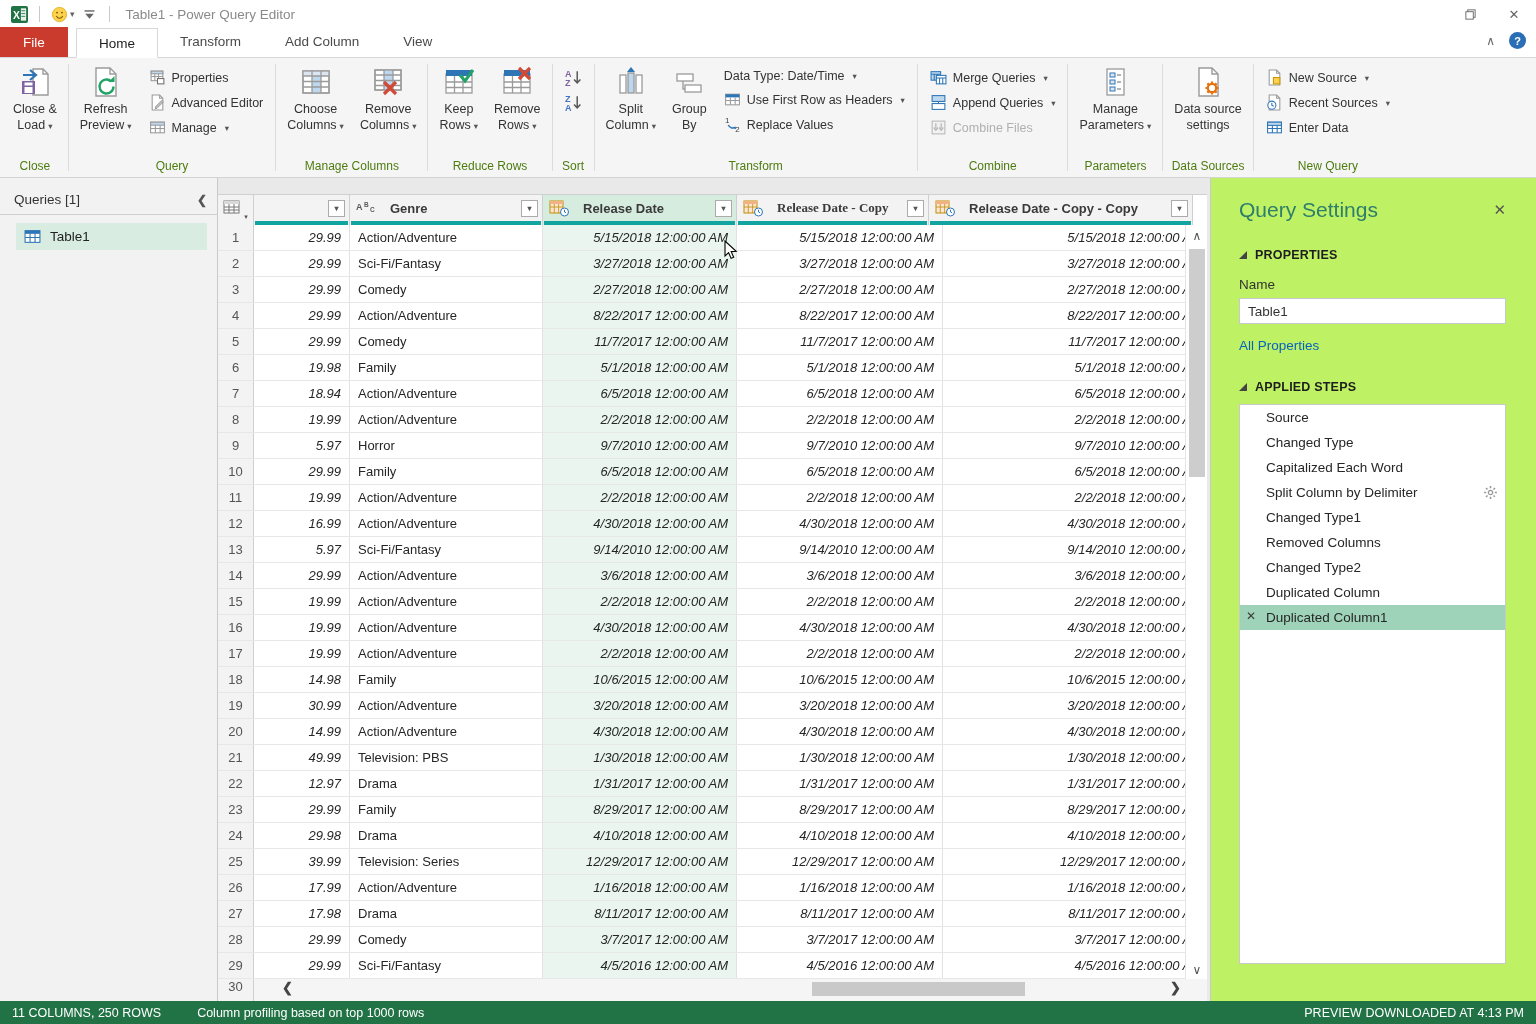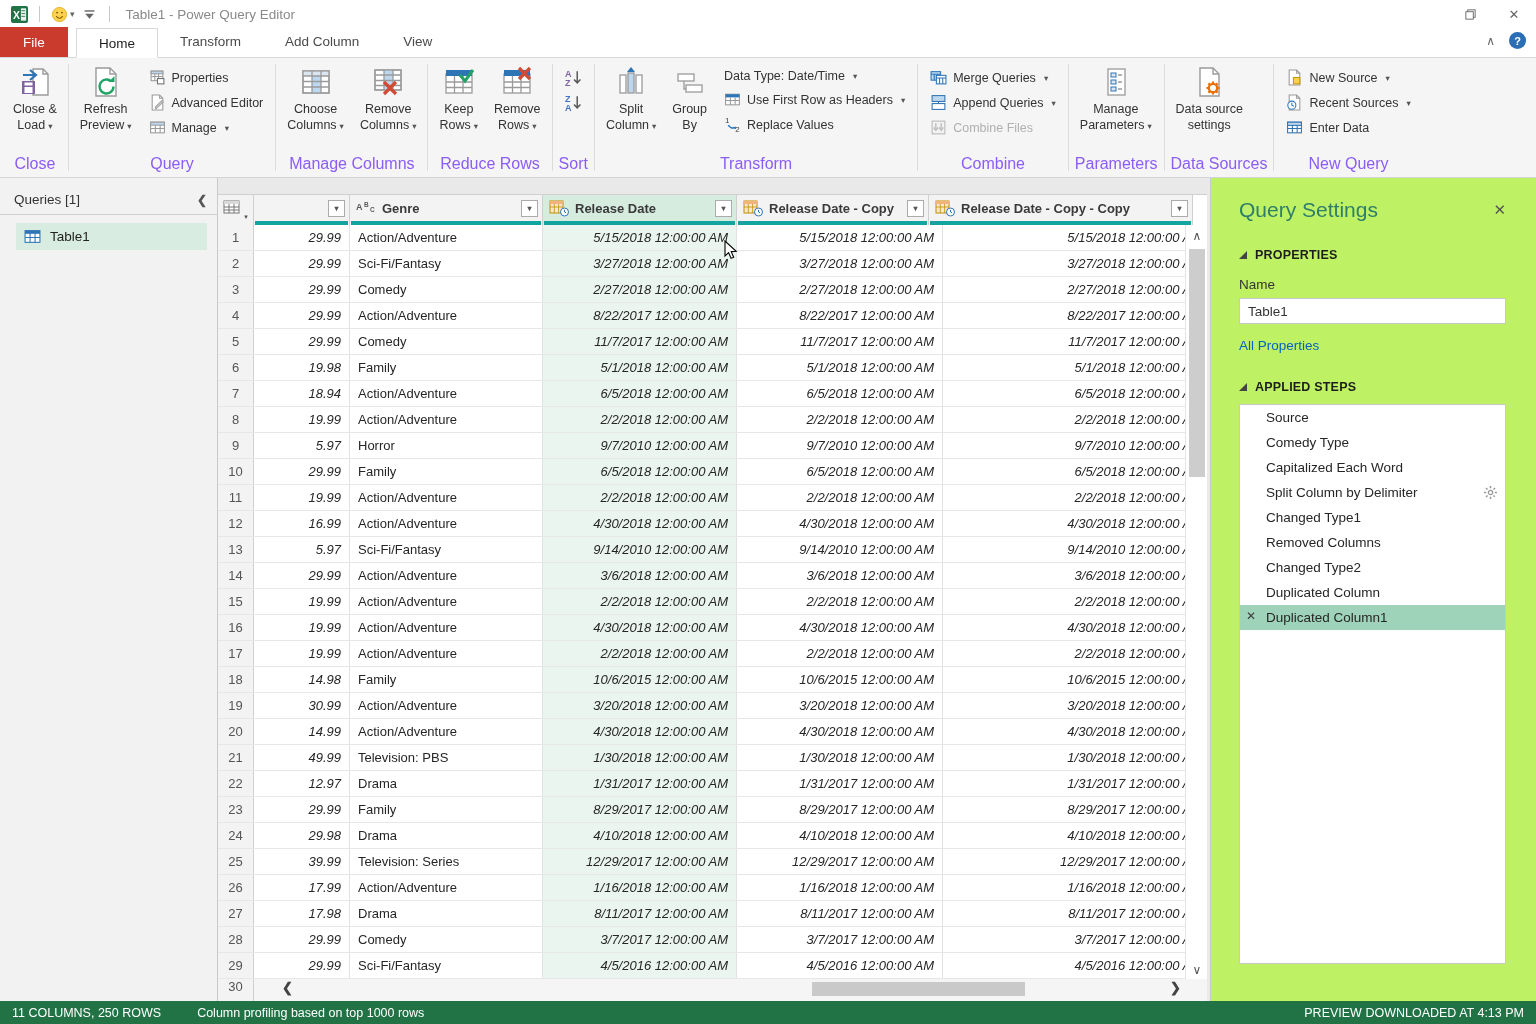--- a/index.html
+++ b/index.html
@@ -30,21 +30,21 @@
   .tab-right { position:absolute; right:10px; top:32px; display:flex; align-items:center; gap:14px; }
   .rb-collapse { color:#666; font-size:12px; }
   .help-circle { width:17px; height:17px; border-radius:50%; background:#2a6eb5; color:#fff;
     font-size:11px; font-weight:bold; display:flex; align-items:center; justify-content:center; }
 
   
   .ribbon { position:absolute; top:58px; left:0; right:0; height:120px; background:#f5f5f5;
     border-bottom:1px solid #d4d4d4; display:flex; align-items:stretch; padding-left:2px; }
   .rb-group { display:flex; flex-direction:column; padding:2px 4px 0 4px; }
   .rb-items { flex:1; display:flex; align-items:flex-start; gap:2px; }
-  .rb-caption { text-align:center; color:#8b5cf6; font-size:16px; padding:2px 2px 4px; white-space:nowrap; }
+  .rb-caption { text-align:center; color:#4d7c0f; font-size:12px; padding:2px 2px 4px; white-space:nowrap; }
   .rb-sep { width:1px; background:#dcdcdc; margin:6px 0; }
   .rb-btn-lg { display:flex; flex-direction:column; align-items:center; padding:6px 7px 2px;
     font-size:12.5px; color:#333; line-height:1.3; text-align:center; white-space:nowrap; }
   .rb-btn-lg .ic32 { width:32px; height:32px; margin-bottom:3px; }
   .ic32 svg { width:32px; height:32px; display:block; }
   .rb-stack { display:flex; flex-direction:column; gap:6px; padding:8px 4px 0 4px; }
   .rb-btn-sm { display:flex; align-items:center; gap:6px; font-size:12.5px; color:#333; white-space:nowrap; padding:1px 4px; }
   .rb-btn-sm.disabled { color:#b0b0b0; }
   .ic16 { width:17px; height:17px; flex:0 0 auto; }
   .ic16 svg { width:17px; height:17px; display:block; }
@@ -67,21 +67,21 @@
   .grid-wrap { position:absolute; left:218px; top:16px; width:989px; height:807px; background:#fff; overflow:hidden; }
   .g-header { display:flex; height:31px; border-top:1px solid #d0d0d0; }
   .g-hcell { position:relative; background:#f3f3f3; border-right:1px solid #cfcfcf;
     display:flex; align-items:center; padding:0 4px 4px 6px; font-size:13px; font-weight:bold; color:#3a3a3a; }
   .g-hcell.selected { background:#d5ecdf; }
   .g-hcell .qbar { position:absolute; left:1px; right:1px; bottom:0; height:4px; background:#12a5a0; }
   .g-corner { width:36px; background:#f3f3f3; border-right:1px solid #cfcfcf; display:flex;
     align-items:center; justify-content:center; gap:1px; }
   .g-corner svg { width:18px; height:16px; }
   .g-corner .caret { font-size:7px; color:#555; align-self:flex-end; margin-bottom:4px; }
-  .hname { overflow:hidden; white-space:nowrap; margin-left:4px; }
+  .hname { overflow:hidden; white-space:nowrap; margin-left:12px; }
   .filter-btn { margin-left:auto; width:17px; height:17px; background:#fff; border:1px solid #ababab;
     display:flex; align-items:center; justify-content:center; font-size:8px; color:#555; flex:0 0 auto; }
   .hicon { flex:0 0 auto; width:22px; height:18px; }
   .hicon svg { width:22px; height:18px; display:block; }
 
   .g-row { display:flex; height:26px; border-bottom:1px solid #e7e7e7; background:#fff; }
   .g-rn { width:36px; background:#f3f3f3; border-right:1px solid #cfcfcf; color:#555;
     display:flex; align-items:center; justify-content:center; font-size:13px; flex:0 0 auto; }
   .g-cell { border-right:1px solid #e2e2e2; padding:0 8px; display:flex; align-items:center;
     font-size:13px; color:#262626; white-space:nowrap; overflow:hidden; flex:0 0 auto; }
@@ -571,21 +571,21 @@
                 <rect x="1" y="2" width="13" height="3" fill="#f4b183"></rect>
                 <path d="M1 8h13M5.3 5v9M9.6 5v9" stroke="#bf8f00" stroke-width=".8"></path>
                 <circle cx="15.5" cy="13" r="4" fill="#fff" stroke="#2e75b6"></circle>
                 <path d="M15.5 10.8v2.2l1.6.9" fill="none" stroke="#2e75b6"></path>
               </svg>
             </span>
             <span class="hname">Release Date</span>
             <span class="filter-btn">▾</span>
             <div class="qbar"></div>
           </div>
-          <div class="g-hcell" style="width: 192px;">
+          <div class="g-hcell" style="width: 192px; font-family: Liberation Serif, serif;">
             <span class="hicon">
               <svg viewBox="0 0 22 18">
                 <rect x="1" y="2" width="13" height="12" fill="#fce4d6" stroke="#bf8f00"></rect>
                 <rect x="1" y="2" width="13" height="3" fill="#f4b183"></rect>
                 <path d="M1 8h13M5.3 5v9M9.6 5v9" stroke="#bf8f00" stroke-width=".8"></path>
                 <circle cx="15.5" cy="13" r="4" fill="#fff" stroke="#2e75b6"></circle>
                 <path d="M15.5 10.8v2.2l1.6.9" fill="none" stroke="#2e75b6"></path>
               </svg>
             </span>
             <span class="hname">Release Date - Copy</span>
@@ -870,21 +870,21 @@
       <a class="qs-link">All Properties</a>
       <div class="qs-section">
         <span class="tri"></span>
         <span>APPLIED STEPS</span>
       </div>
       <div class="steps-box" id="steps-box">
           <div class="step-row">
             <span>Source</span>
           </div>
           <div class="step-row">
-            <span>Comedy Type</span>
+            <span>Changed Type</span>
           </div>
           <div class="step-row">
             <span>Capitalized Each Word</span>
           </div>
           <div class="step-row">
             <span>Split Column by Delimiter</span>
             <span class="step-gear">
               <svg viewBox="0 0 14 14">
                 <circle cx="7" cy="7" r="2" fill="none" stroke="#9a9a9a" stroke-width="1.2"></circle>
                 <g stroke="#9a9a9a" stroke-width="1.5">

